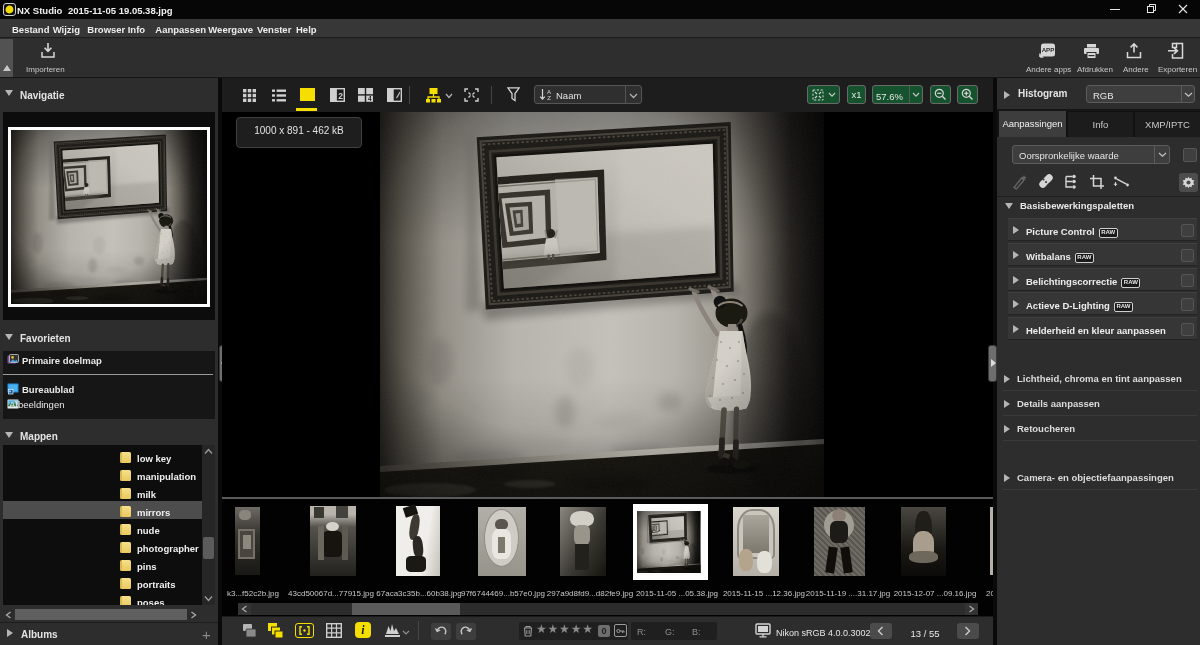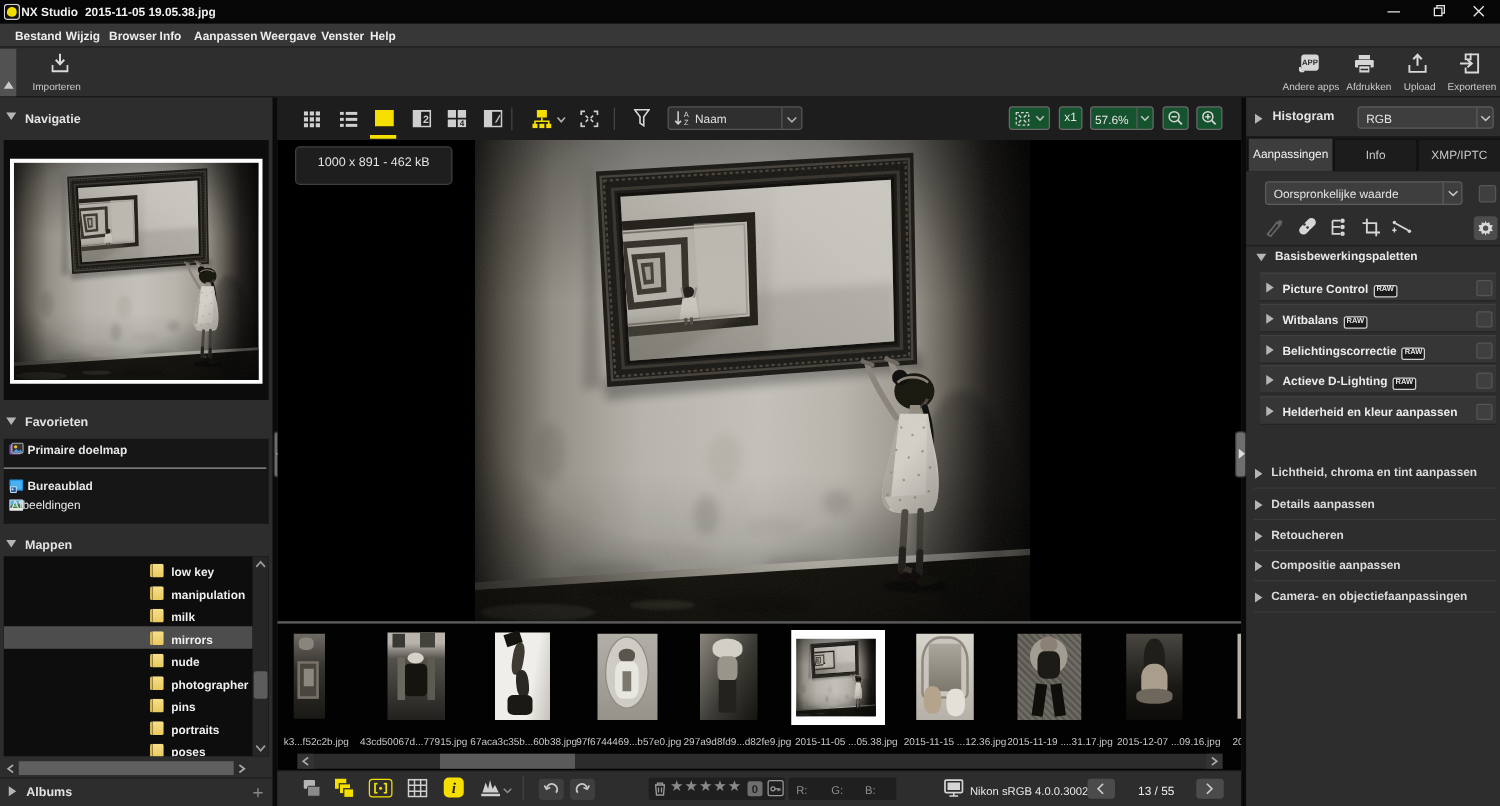--- a/index.html
+++ b/index.html
@@ -72,21 +72,21 @@
  <rect x="4" y="1" width="9" height="3.5" fill="#d6d6d6"></rect>
  <rect x="1" y="5" width="15" height="6" rx="1" fill="#d6d6d6"></rect>
  <rect x="4" y="9.5" width="9" height="6" fill="#d6d6d6" stroke="#2e2e2e" stroke-width="1"></rect>
  <rect x="5.5" y="12" width="6" height="1.2" fill="#2e2e2e"></rect>
 </svg>
 <div class="abs" style="left:1077px;top:65px;font-size:8px;color:#c9c9c9">Afdrukken</div>
 <svg class="abs" style="left:1126px;top:42px" width="16" height="18" viewBox="0 0 16 18">
  <path d="M8 10.5 L8 2 M4.6 5.4 L8 1.8 L11.4 5.4" stroke="#d8d8d8" stroke-width="1.6" fill="none"></path>
  <path d="M1.5 10 L1.5 15.5 L14.5 15.5 L14.5 10" stroke="#d8d8d8" stroke-width="1.5" fill="none"></path>
 </svg>
-<div class="abs" style="left:1123px;top:65px;font-size:8px;color:#c9c9c9">Upload</div>
+<div class="abs" style="left:1123px;top:65px;font-size:8px;color:#c9c9c9">Andere</div>
 <svg class="abs" style="left:1167px;top:42px" width="17" height="18" viewBox="0 0 17 18">
  <path d="M9 1.5 L15.5 1.5 L15.5 16 L5.5 16 L5.5 12" stroke="#d8d8d8" stroke-width="1.5" fill="none"></path>
  <path d="M5.5 5.5 L5.5 1.5 L9.5 1.5 L9.5 5.5 Z" fill="none" stroke="#d8d8d8" stroke-width="1.5"></path>
  <path d="M1 8.8 L10 8.8 M7 5.8 L10.4 8.8 L7 11.8" stroke="#d8d8d8" stroke-width="1.6" fill="none"></path>
 </svg>
 <div class="abs" style="left:1158px;top:65px;font-size:8px;color:#c9c9c9">Exporteren</div>
 
 <div class="abs" style="left:0;top:78px;width:218px;height:567px;background:#2d2d2d"></div>
 <div class="abs" style="left:218px;top:78px;width:4px;height:567px;background:#0a0a0a"></div>
 
@@ -506,21 +506,20 @@
 <div class="abs" style="left:1005px;top:203px;width:0;height:0;border-left:4.5px solid transparent;border-right:4.5px solid transparent;border-top:6px solid #b5b5b5"></div>
 <div class="abs" style="left:1020px;top:200px;font-size:9.5px;font-weight:700;color:#e8e8e8">Basisbewerkingspaletten</div>
 <div class="palrow" style="top:218px"><span class="parr"></span><span class="ptxt">Picture Control</span><span class="raw">RAW</span><span class="pcheck"></span></div>
 <div class="palrow" style="top:243px"><span class="parr"></span><span class="ptxt">Witbalans</span><span class="raw">RAW</span><span class="pcheck"></span></div>
 <div class="palrow" style="top:268px"><span class="parr"></span><span class="ptxt">Belichtingscorrectie</span><span class="raw">RAW</span><span class="pcheck"></span></div>
 <div class="palrow" style="top:292px"><span class="parr"></span><span class="ptxt">Actieve D-Lighting</span><span class="raw">RAW</span><span class="pcheck"></span></div>
 <div class="palrow" style="top:317px"><span class="parr"></span><span class="ptxt">Helderheid en kleur aanpassen</span><span class="pcheck"></span></div>
 <div class="secrow" style="top:366px">Lichtheid, chroma en tint aanpassen</div>
 <div class="secrow" style="top:391px">Details aanpassen</div>
 <div class="secrow" style="top:416px">Retoucheren</div>
-<div class="secrow" style="top:440px">Compositie aanpassen</div>
 <div class="secrow" style="top:465px">Camera- en objectiefaanpassingen</div>
 
 <div class="abs" style="left:988px;top:345px;width:9px;height:37px;background:#6e6e6e;border-radius:3px;border:1px solid #3a3a3a"></div>
 <div class="abs" style="left:991px;top:359px;width:0;height:0;border-top:4px solid transparent;border-bottom:4px solid transparent;border-left:5px solid #ddd"></div>
 
 <svg width="0" height="0" style="position:absolute">
 <defs>
 <linearGradient id="wallg" x1="0" y1="0" x2="1" y2="0">
  <stop offset="0" stop-color="#2b2824"></stop>
           <stop offset="0.05" stop-color="#565249"></stop>

